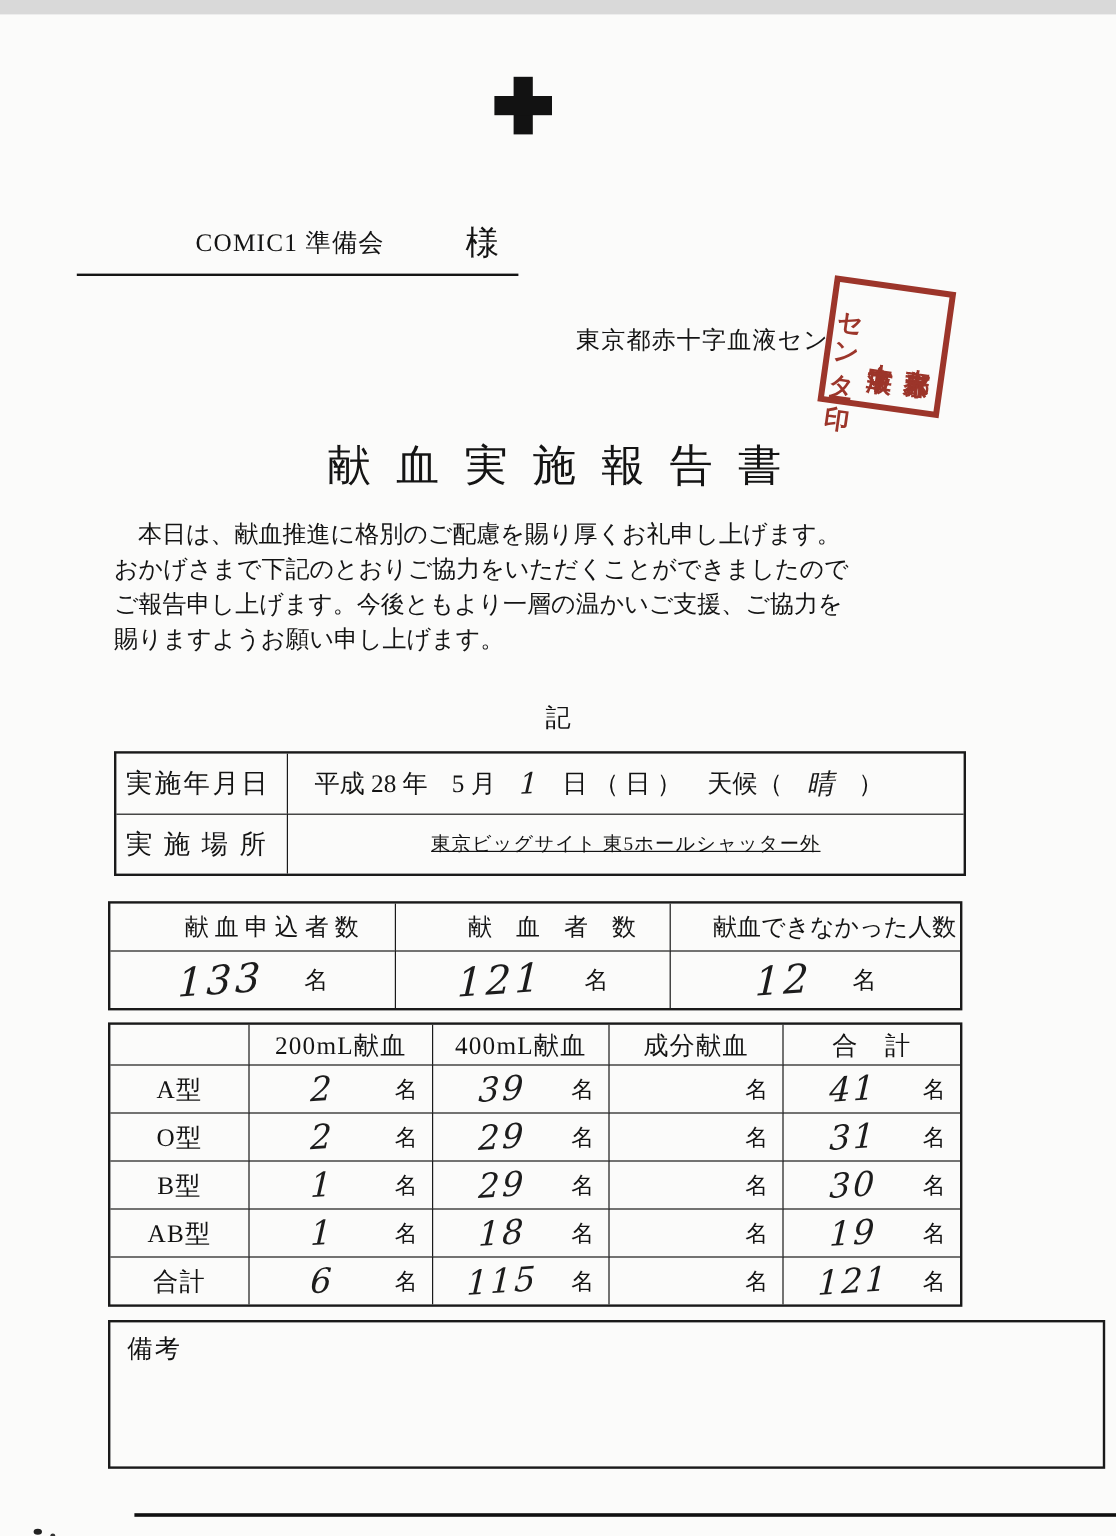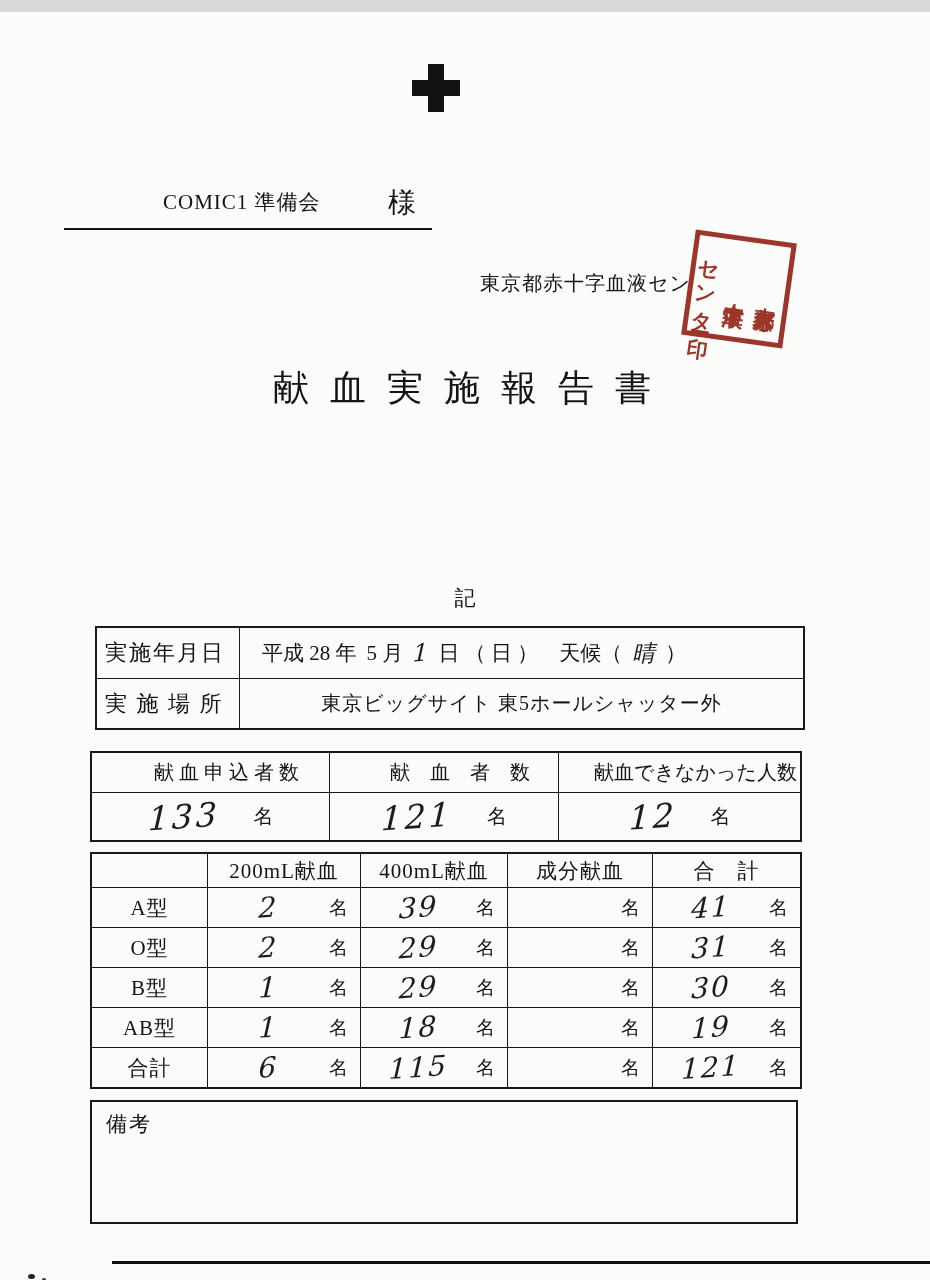--- a/index.html
+++ b/index.html
@@ -46,22 +46,22 @@
   
   .cell{border-top:1.7px solid #1a1a1a;border-left:1.7px solid #1a1a1a;
         display:flex;align-items:center;box-sizing:border-box;}
 
   
   .t1{left:95px;top:614px;width:706px;border:2.2px solid #1a1a1a;
       display:grid;grid-template-columns:142px 1fr;grid-template-rows:50px 50px;}
   .t1 .cell:nth-child(-n+2){border-top:none;}
   .t1 .cell:nth-child(odd){border-left:none;}
   .t1 .lab{padding-left:8px;font-size:22px;letter-spacing:2px;}
-  .t1 .val1{padding-left:22px;font-size:21px;gap:10px;}
-  .t1 .val2{justify-content:center;font-size:20px;letter-spacing:1px;}
+  .t1 .val1{padding-left:22px;font-size:21px;gap:20px;}
+  .t1 .val2{justify-content:center;font-size:16px;letter-spacing:1px;text-decoration:underline;}
 
   
   .t2{left:90px;top:739px;width:708px;border:2.2px solid #1a1a1a;
       display:grid;grid-template-columns:237px 229px 242px;grid-template-rows:39px 48px;}
   .t2 .cell:nth-child(-n+3){border-top:none;}
   .t2 .cell:nth-child(3n+1){border-left:none;}
   .t2 .hdr{justify-content:center;font-size:20px;padding-left:32px;}
   .t2 .vcell{justify-content:center;gap:34px;font-size:20px;}
 
   
@@ -69,21 +69,21 @@
       display:grid;grid-template-columns:115px 153px 147px 145px 148px;
       grid-template-rows:33px 40px 40px 40px 40px 40px;}
   .t3 .cell:nth-child(-n+5){border-top:none;}
   .t3 .cell:nth-child(5n+1){border-left:none;}
   .t3 .hdr{justify-content:center;font-size:21px;letter-spacing:1px;}
   .t3 .rlab{justify-content:center;font-size:21px;letter-spacing:1px;}
   .t3 .dcell{padding-right:12px;font-size:19px;}
   .t3 .dcell .num{flex:1;text-align:center;}
 
   
-  .remarks{left:90px;top:1088px;width:708px;height:124px;
+  .remarks{left:90px;top:1088px;width:831px;height:124px;
     border:2.2px solid #1a1a1a;box-sizing:border-box;}
   .remarks .lbl{padding:8px 0 0 14px;font-size:21px;letter-spacing:2px;}
 
   
   .hand{font-family:"DejaVu Serif",serif;font-style:italic;color:#1c1c1c;
         display:inline-block;transform:rotate(-4deg) skewX(-6deg);}
   .hand.big{font-size:33px;letter-spacing:3px;}
   .hand.mid{font-size:28px;letter-spacing:2px;}
   .hand.day{font-size:24px;}
   .hand.weather{font-size:23px;transform:rotate(-2deg);}
@@ -107,20 +107,26 @@
   <div class="abs honorific">様</div>
   <div class="abs addr-underline"></div>
 
   <div class="abs sender">東京都赤十字血液セン</div>
   <div class="abs seal">東京都赤
 十字血液
 センター印</div>
 
   <div class="abs doc-title">献 血 実 施 報 告 書</div>
 
+  <div class="abs body-par">
+    <div>　本日は、献血推進に格別のご配慮を賜り厚くお礼申し上げます。</div>
+    <div>おかげさまで下記のとおりご協力をいただくことができましたので</div>
+    <div>ご報告申し上げます。今後ともより一層の温かいご支援、ご協力を</div>
+    <div>賜りますようお願い申し上げます。</div>
+  </div>
 
   <div class="abs record-marker">記</div>
 
   <div class="abs t1">
     <div class="cell lab">実施年月日</div>
     <div class="cell val1">
       <span>平成 28 年</span>
       <span>5 月</span>
       <span class="hand day">1</span>
       <span>日 （ 日 ）　天候（</span>

